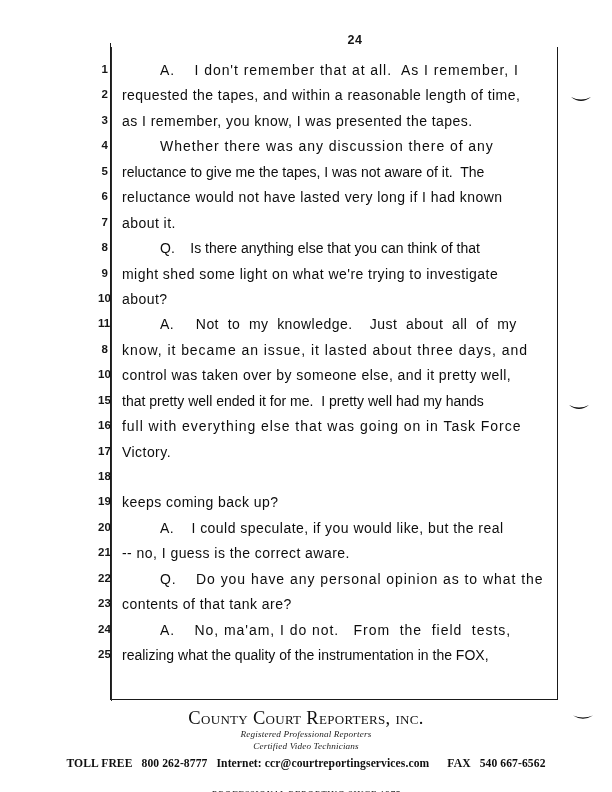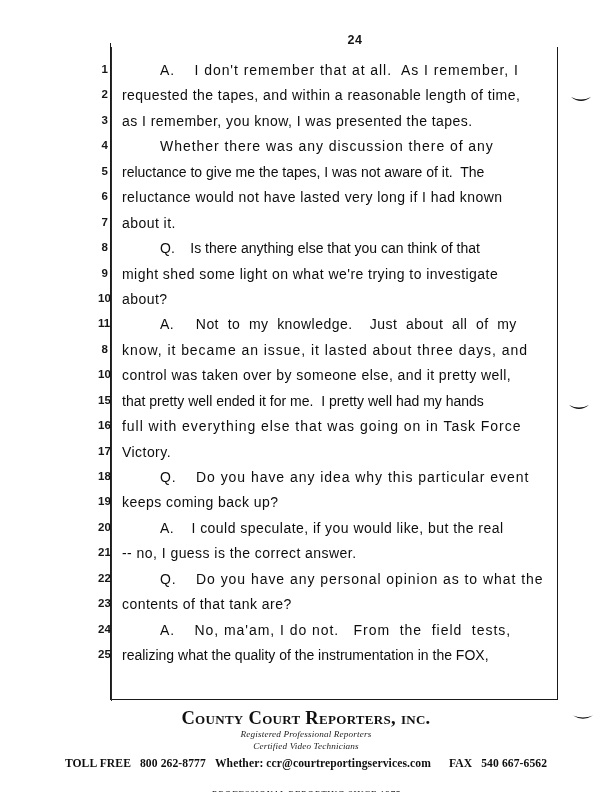--- a/index.html
+++ b/index.html
@@ -107,21 +107,20 @@
     text-align: center;
   }
   #firm-name {
     font-family: "Liberation Serif", serif;
     font-size: 18.5px;
     font-variant: small-caps;
     letter-spacing: 0.3px;
     color: #101010;
     line-height: 22px;
     margin-top: 4px;
-    font-weight: bold;
   }
   .firm-sub {
     font-family: "Liberation Serif", serif;
     font-style: italic;
     font-size: 9.2px;
     color: #1d1d1d;
     line-height: 11.5px;
     letter-spacing: 0.15px;
   }
   #contact-line {
@@ -219,33 +218,32 @@
     <div class="t-row">
       <span class="t-num">16</span>
       <span class="t-text sp2">full with everything else that was going on in Task Force</span>
     </div>
     <div class="t-row">
       <span class="t-num">17</span>
       <span class="t-text sp1">Victory.</span>
     </div>
     <div class="t-row">
       <span class="t-num">18</span>
-      <span class="t-text sp2 indent">Q.    Do you have any idea why this particular event</span>
     </div>
     <div class="t-row">
       <span class="t-num">19</span>
       <span class="t-text sp1">keeps coming back up?</span>
     </div>
     <div class="t-row">
       <span class="t-num">20</span>
       <span class="t-text sp1 indent">A.    I could speculate, if you would like, but the real</span>
     </div>
     <div class="t-row">
       <span class="t-num">21</span>
-      <span class="t-text sp1">-- no, I guess is the correct answer.</span>
+      <span class="t-text sp1">-- no, I guess is the correct aware.</span>
     </div>
     <div class="t-row">
       <span class="t-num">22</span>
       <span class="t-text sp2 indent">Q.    Do you have any personal opinion as to what the</span>
     </div>
     <div class="t-row">
       <span class="t-num">23</span>
       <span class="t-text sp1">contents of that tank are?</span>
     </div>
     <div class="t-row">
@@ -256,21 +254,21 @@
       <span class="t-num">25</span>
       <span class="t-text sp0">realizing what the quality of the instrumentation in the FOX,</span>
     </div>
   </div>
 
 <div id="footer">
   <div id="firm-name">County Court Reporters, inc.</div>
   <div class="firm-sub">Registered Professional Reporters</div>
   <div class="firm-sub">Certified Video Technicians</div>
   <div id="contact-line">
-    <span>TOLL FREE</span><span class="gap"></span><span>800 262-8777</span><span class="gap"></span><span>Whether:</span>&nbsp;<span>ccr@courtreportingservices.com</span><span class="gap"></span><span class="gap"></span><span>FAX</span><span class="gap"></span><span>540 667-6562</span>
+    <span>TOLL FREE</span><span class="gap"></span><span>800 262-8777</span><span class="gap"></span><span>Internet:</span>&nbsp;<span>ccr@courtreportingservices.com</span><span class="gap"></span><span class="gap"></span><span>FAX</span><span class="gap"></span><span>540 667-6562</span>
   </div>
   <div id="tagline">PROFESSIONAL REPORTING SINCE 1975</div>
 </div>
 
 <div class="binder-mark" style="left:570px; top:96px;">
   <svg width="22" height="9" viewBox="0 0 22 9">
       <path d="M1 1 Q11 9 21 1 Q11 6.2 1 1 Z" fill="#111111"></path>
     </svg>
 </div>
 <div class="binder-mark" style="left:568px; top:404px;">

